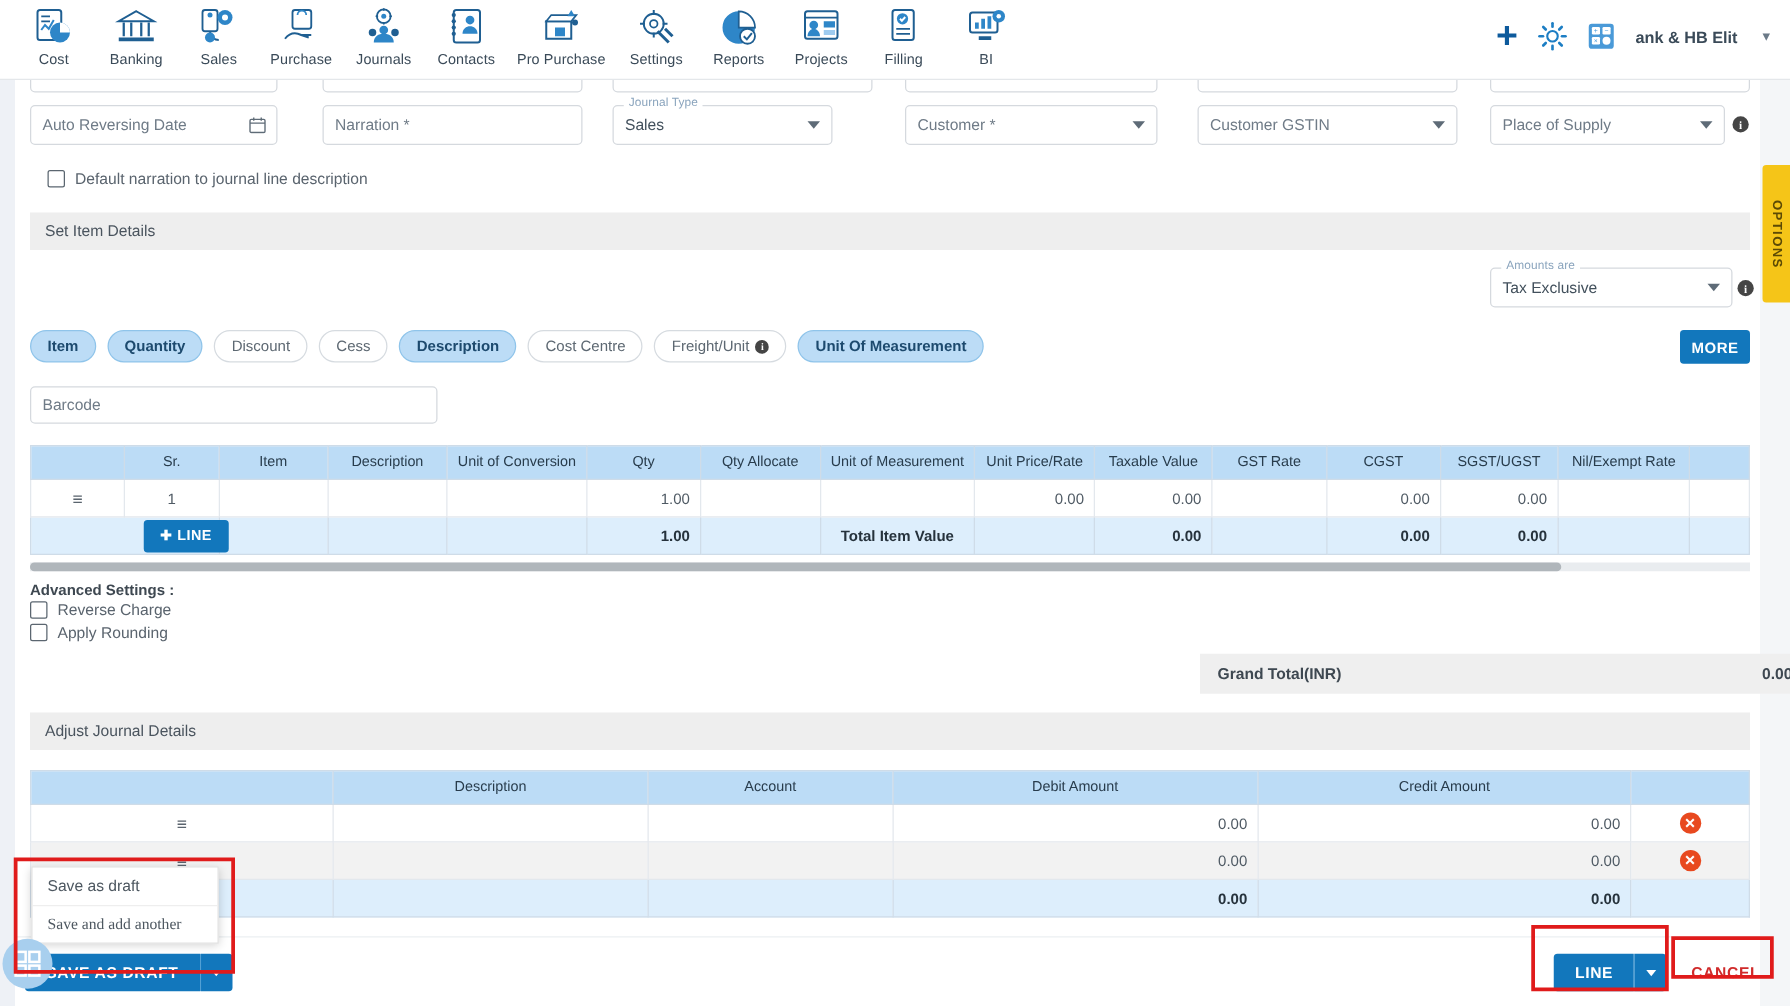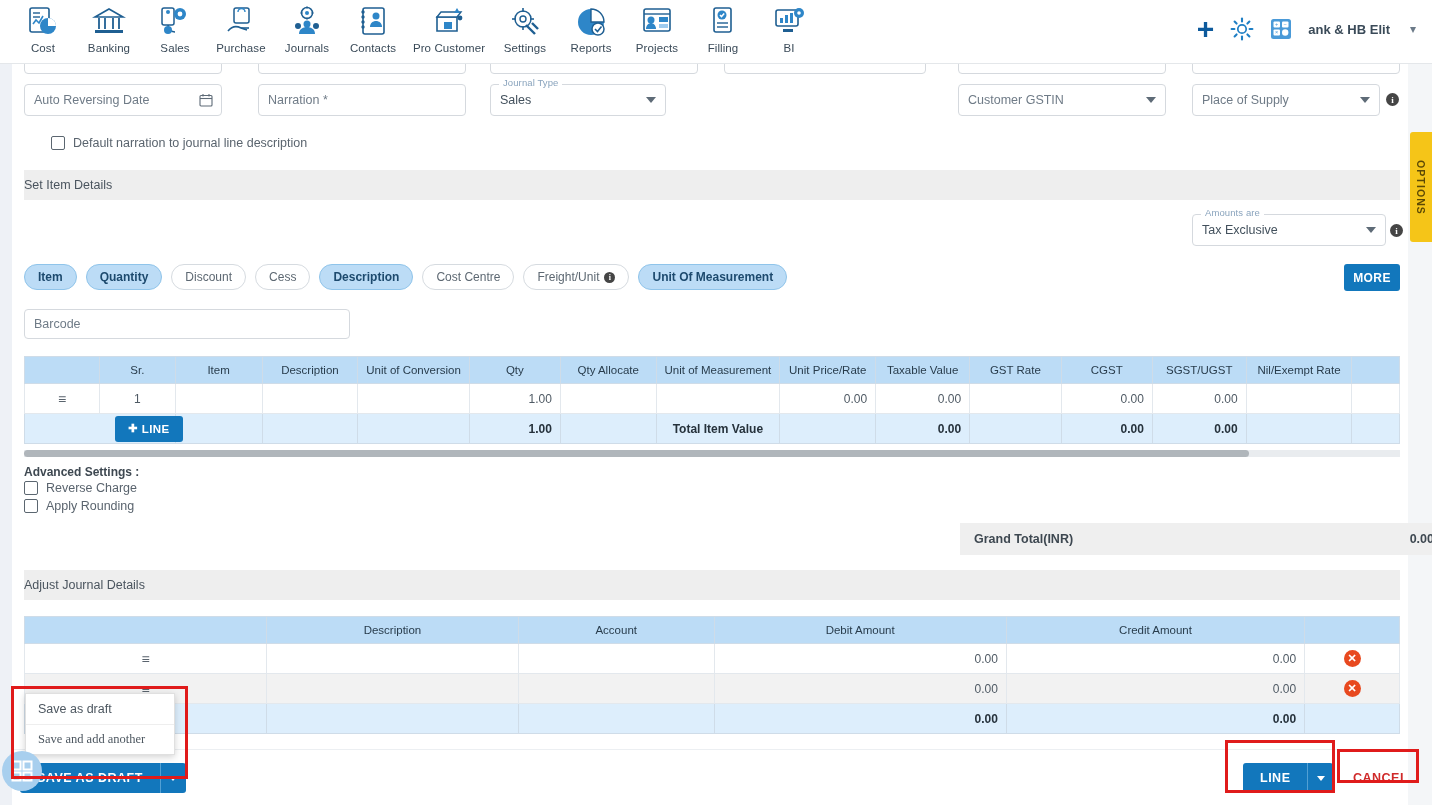--- a/index.html
+++ b/index.html
@@ -92,21 +92,21 @@
   .cbx {
     width: 14px; height: 14px; border: 1.6px solid #5b6670;
     border-radius: 2px; background:#fff; display:inline-block;
   }
   .cb-row { position: absolute; display: flex; align-items: center; gap: 8px; }
   .cb-row .cbl { font-size: 12.5px; color: #5a646e; }
 
   
   .secbar {
     position: absolute; height: 30px; background: #eeeeee;
-    display: flex; align-items: center; padding-left: 0;
+    display: flex; align-items: center; padding-left: 12px;
     font-size: 12.5px; color: #4a545e;
   }
 
   
   .chips { position: absolute; display: flex; align-items: center; gap: 9px; }
   .chip {
     height: 26px; border-radius: 14px; padding: 0 13px;
     display: inline-flex; align-items: center; gap: 5px;
     font-size: 12px; cursor: pointer; white-space: nowrap;
     border: 1px solid #d6dbe0; background: #fff; color: #5d6872;
@@ -309,21 +309,21 @@
       </div>
 
       <div class="nav-item wide">
         <svg class="ico" viewBox="0 0 34 34">
           <path d="M5 12 h20 v14 h-20 z" fill="#fff" stroke="#1f5f92" stroke-width="1.6"></path>
           <path d="M5 12 l4 -5 h20 l-4 5 z" fill="#fff" stroke="#1f5f92" stroke-width="1.4"></path>
           <rect x="12" y="17" width="8" height="7" fill="#2e86c8"></rect>
           <polygon points="25,3 28,8 22,8" fill="#2e86c8"></polygon>
           <circle cx="28" cy="13" r="2.4" fill="#1f5f92"></circle>
         </svg>
-        <span class="lbl">Pro Customer</span>
+        <span class="lbl">Pro Purchase</span>
       </div>
 
       <div class="nav-item">
         <svg class="ico" viewBox="0 0 34 34">
           <circle cx="15" cy="14" r="8" fill="none" stroke="#1f5f92" stroke-width="1.5"></circle>
           <circle cx="15" cy="14" r="3" fill="none" stroke="#1f5f92" stroke-width="1.4"></circle>
           <g stroke="#1f5f92" stroke-width="1.6">
             <line x1="15" y1="3" x2="15" y2="7"></line>
               <line x1="15" y1="21" x2="15" y2="25"></line>
             <line x1="4" y1="14" x2="8" y2="14"></line>
@@ -439,33 +439,37 @@
       <div class="field" style="left:246px; top:20px; width:208px;">
         <span>Narration *</span>
       </div>
 
       <div class="field filled" style="left:478px; top:20px; width:176px;">
         <span class="flabel">Journal Type</span>
         <span>Sales</span>
         <i class="caret"></i>
       </div>
 
+      <div class="field" style="left:712px; top:20px; width:202px;">
+        <span>Customer *</span>
+        <i class="caret"></i>
+      </div>
 
       <div class="field" style="left:946px; top:20px; width:208px;">
         <span>Customer GSTIN</span>
         <i class="caret"></i>
       </div>
 
       <div class="field" style="left:1180px; top:20px; width:188px;">
         <span>Place of Supply</span>
         <i class="caret"></i>
       </div>
       <span class="infodot" style="position:absolute; left:1374px; top:29px;">i</span>
 
-      <div class="cb-row" style="left:29px; top:72px;padding-left:10px;">
+      <div class="cb-row" style="left:16px; top:72px;padding-left:10px;">
         <span class="cbx"></span>
         <span class="cbl">Default narration to journal line description</span>
       </div>
 
       <div class="secbar" style="left:12px; top:106px; width:1376px;">
         <span>Set Item Details</span>
       </div>
 
       <div class="field filled" style="left:1180px; top:150px; width:194px;">
         <span class="flabel">Amounts are</span>

